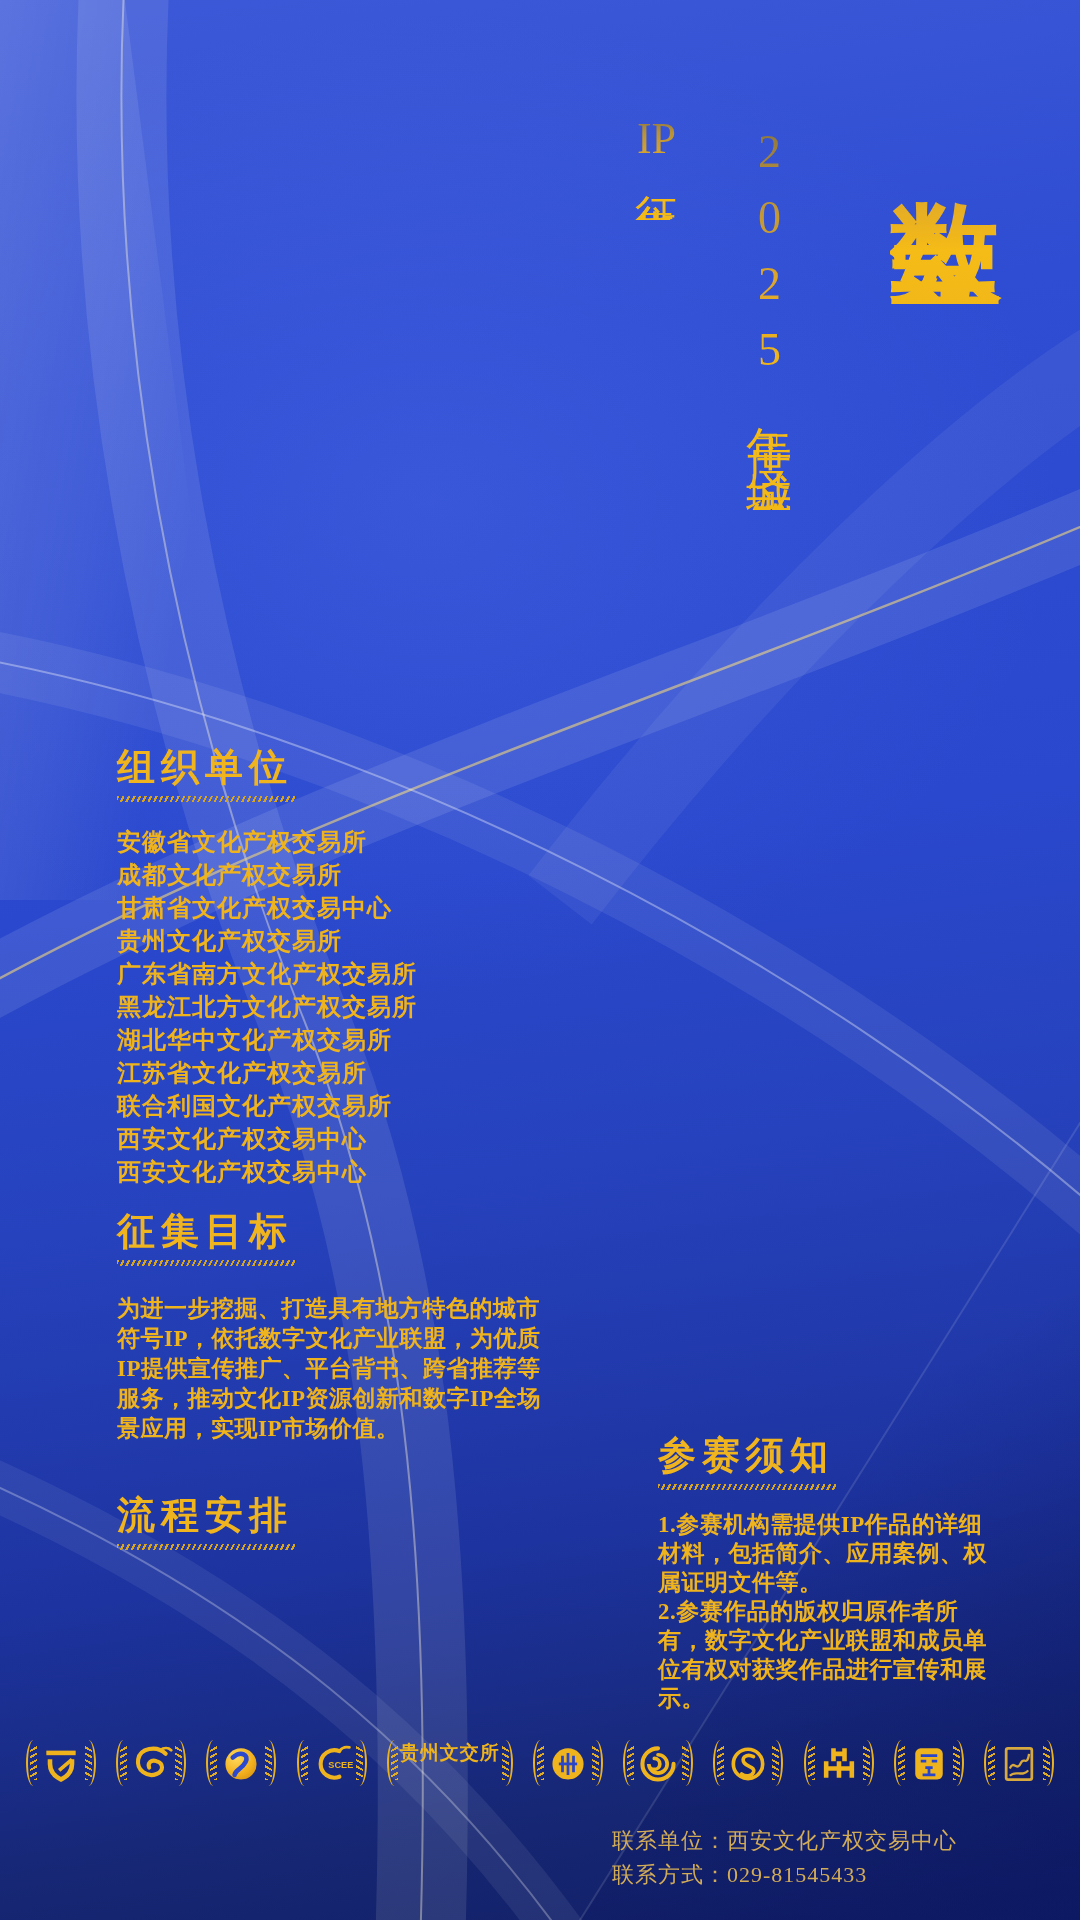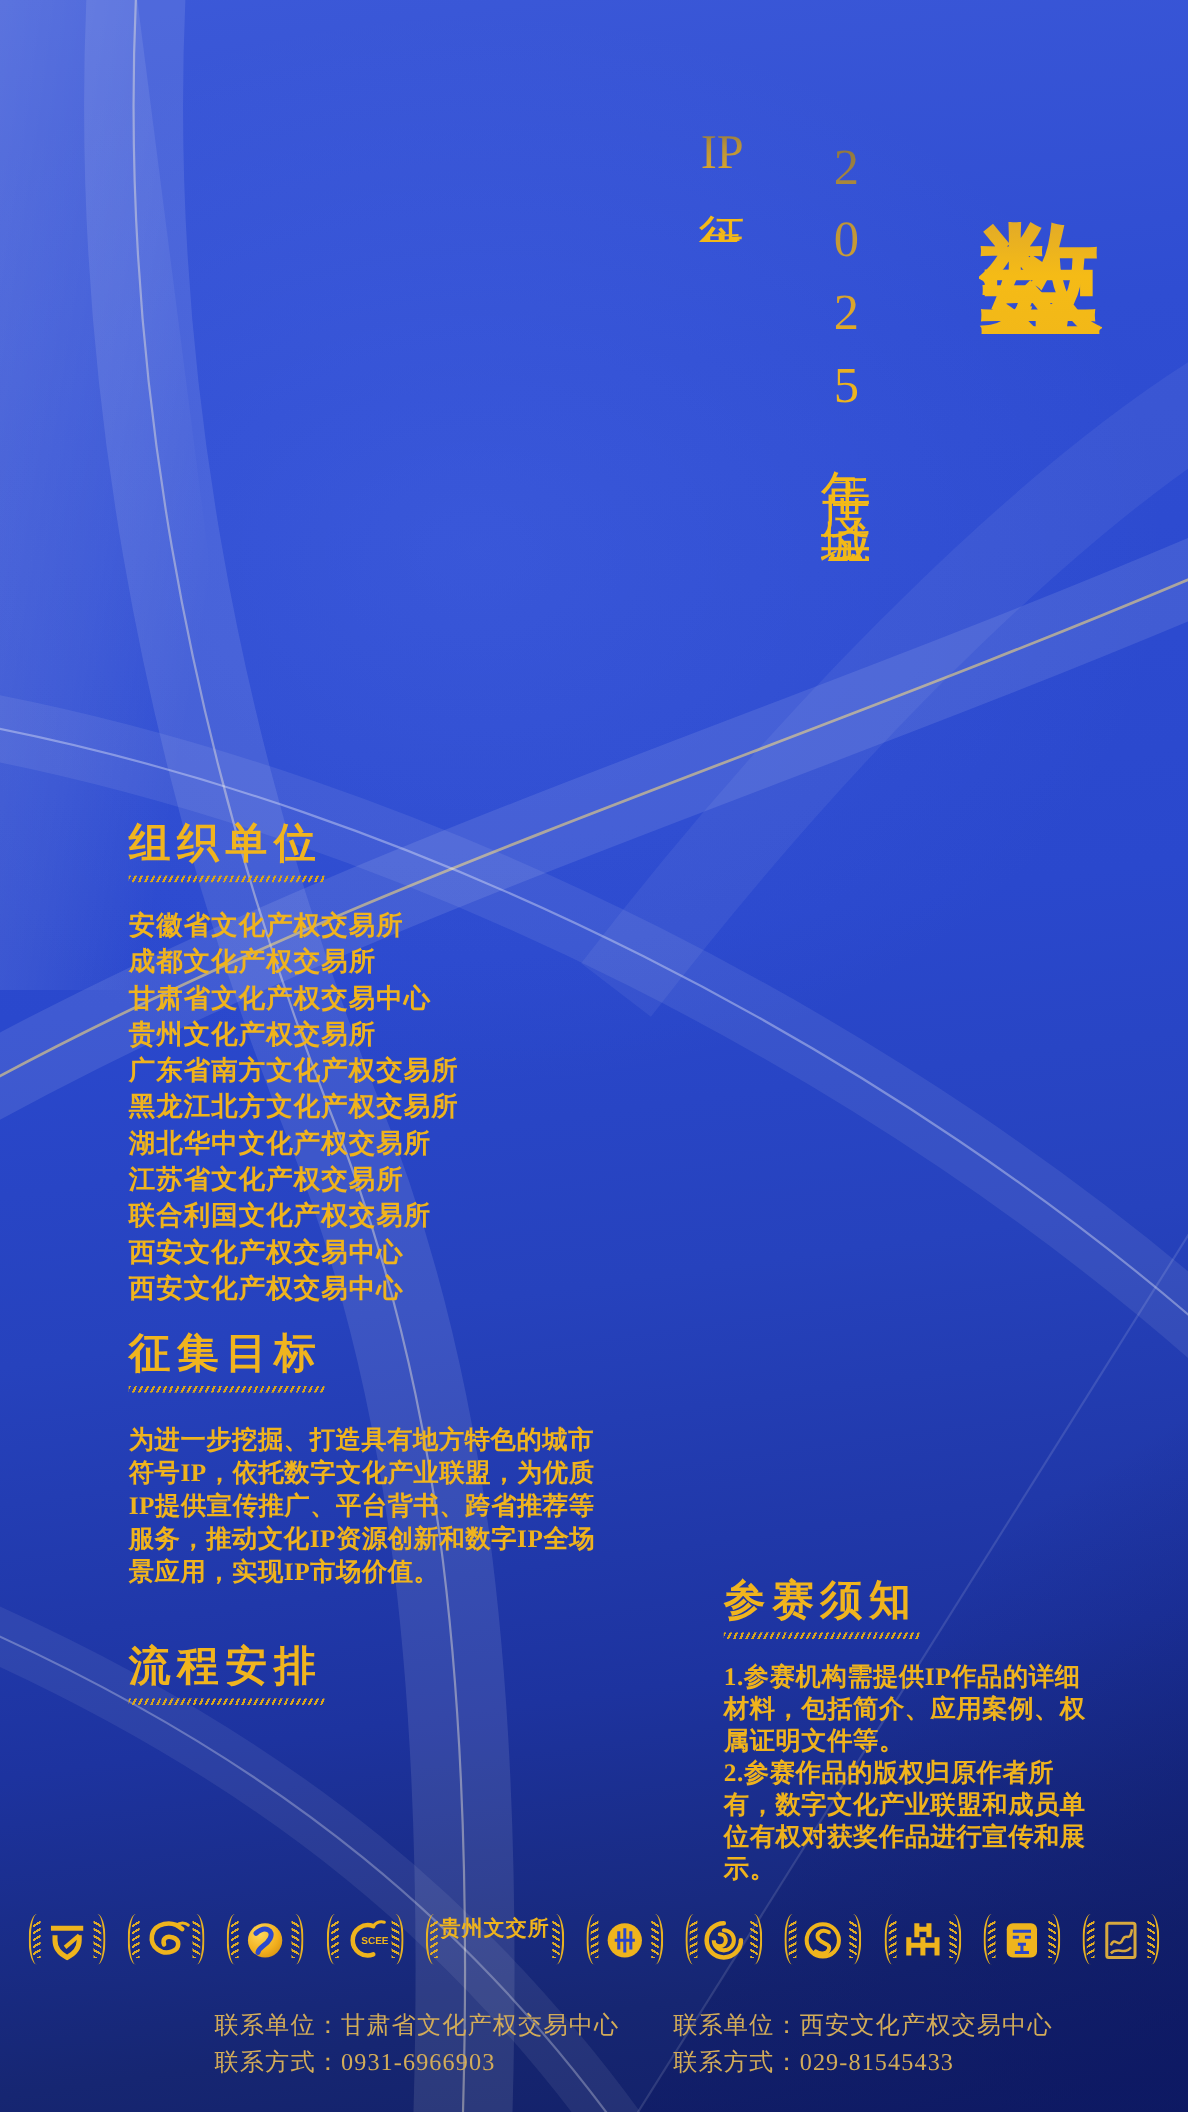--- a/index.html
+++ b/index.html
@@ -249,22 +249,18 @@
       <svg class="emb" viewBox="0 0 48 48">
         <rect x="10" y="8" width="28" height="34" rx="2" fill="none" stroke="#d8a93f" stroke-width="3"></rect>
         <path d="M14 30 C18 20 22 34 26 24 C29 17 33 28 35 14" fill="none" stroke="#d8a93f" stroke-width="2.5"></path>
         <path d="M14 38 C20 31 28 40 34 32" fill="none" stroke="#d8a93f" stroke-width="2.5"></path>
       </svg>
       <span class="laurel r"></span>
     </div>
 
   </div>
 
-  <div id="contact-left" class="contact">
-    <div class="line"><span>联系单位：</span><span>甘肃省文化产权交易中心</span></div>
-    <div class="line"><span>联系方式：</span><span>0931-6966903</span></div>
-  </div>
   <div id="contact-right" class="contact">
     <div class="line"><span>联系单位：</span><span>西安文化产权交易中心</span></div>
     <div class="line"><span>联系方式：</span><span>029-81545433</span></div>
   </div>
 
 </div>
 
 </body></html>

